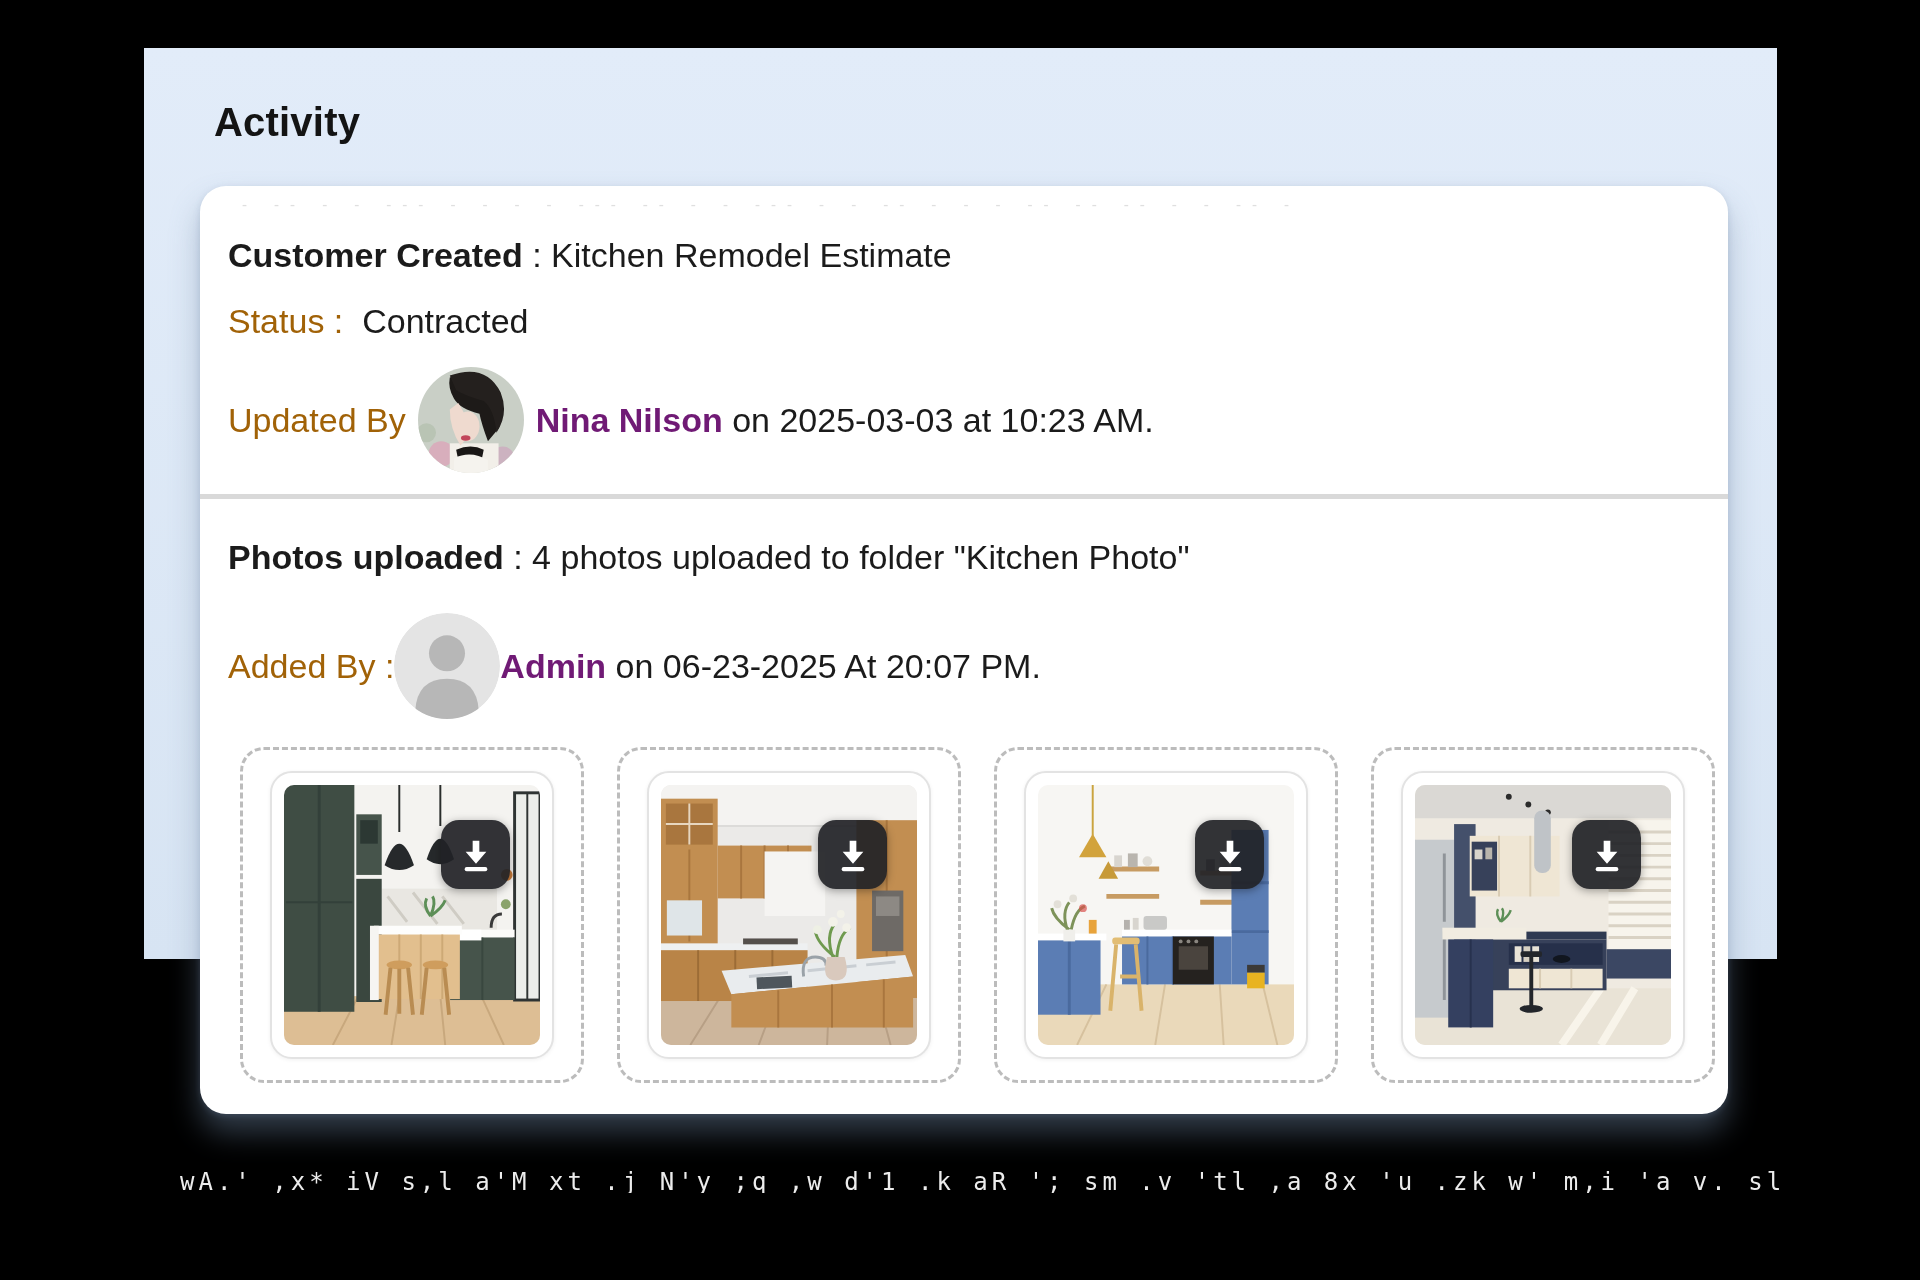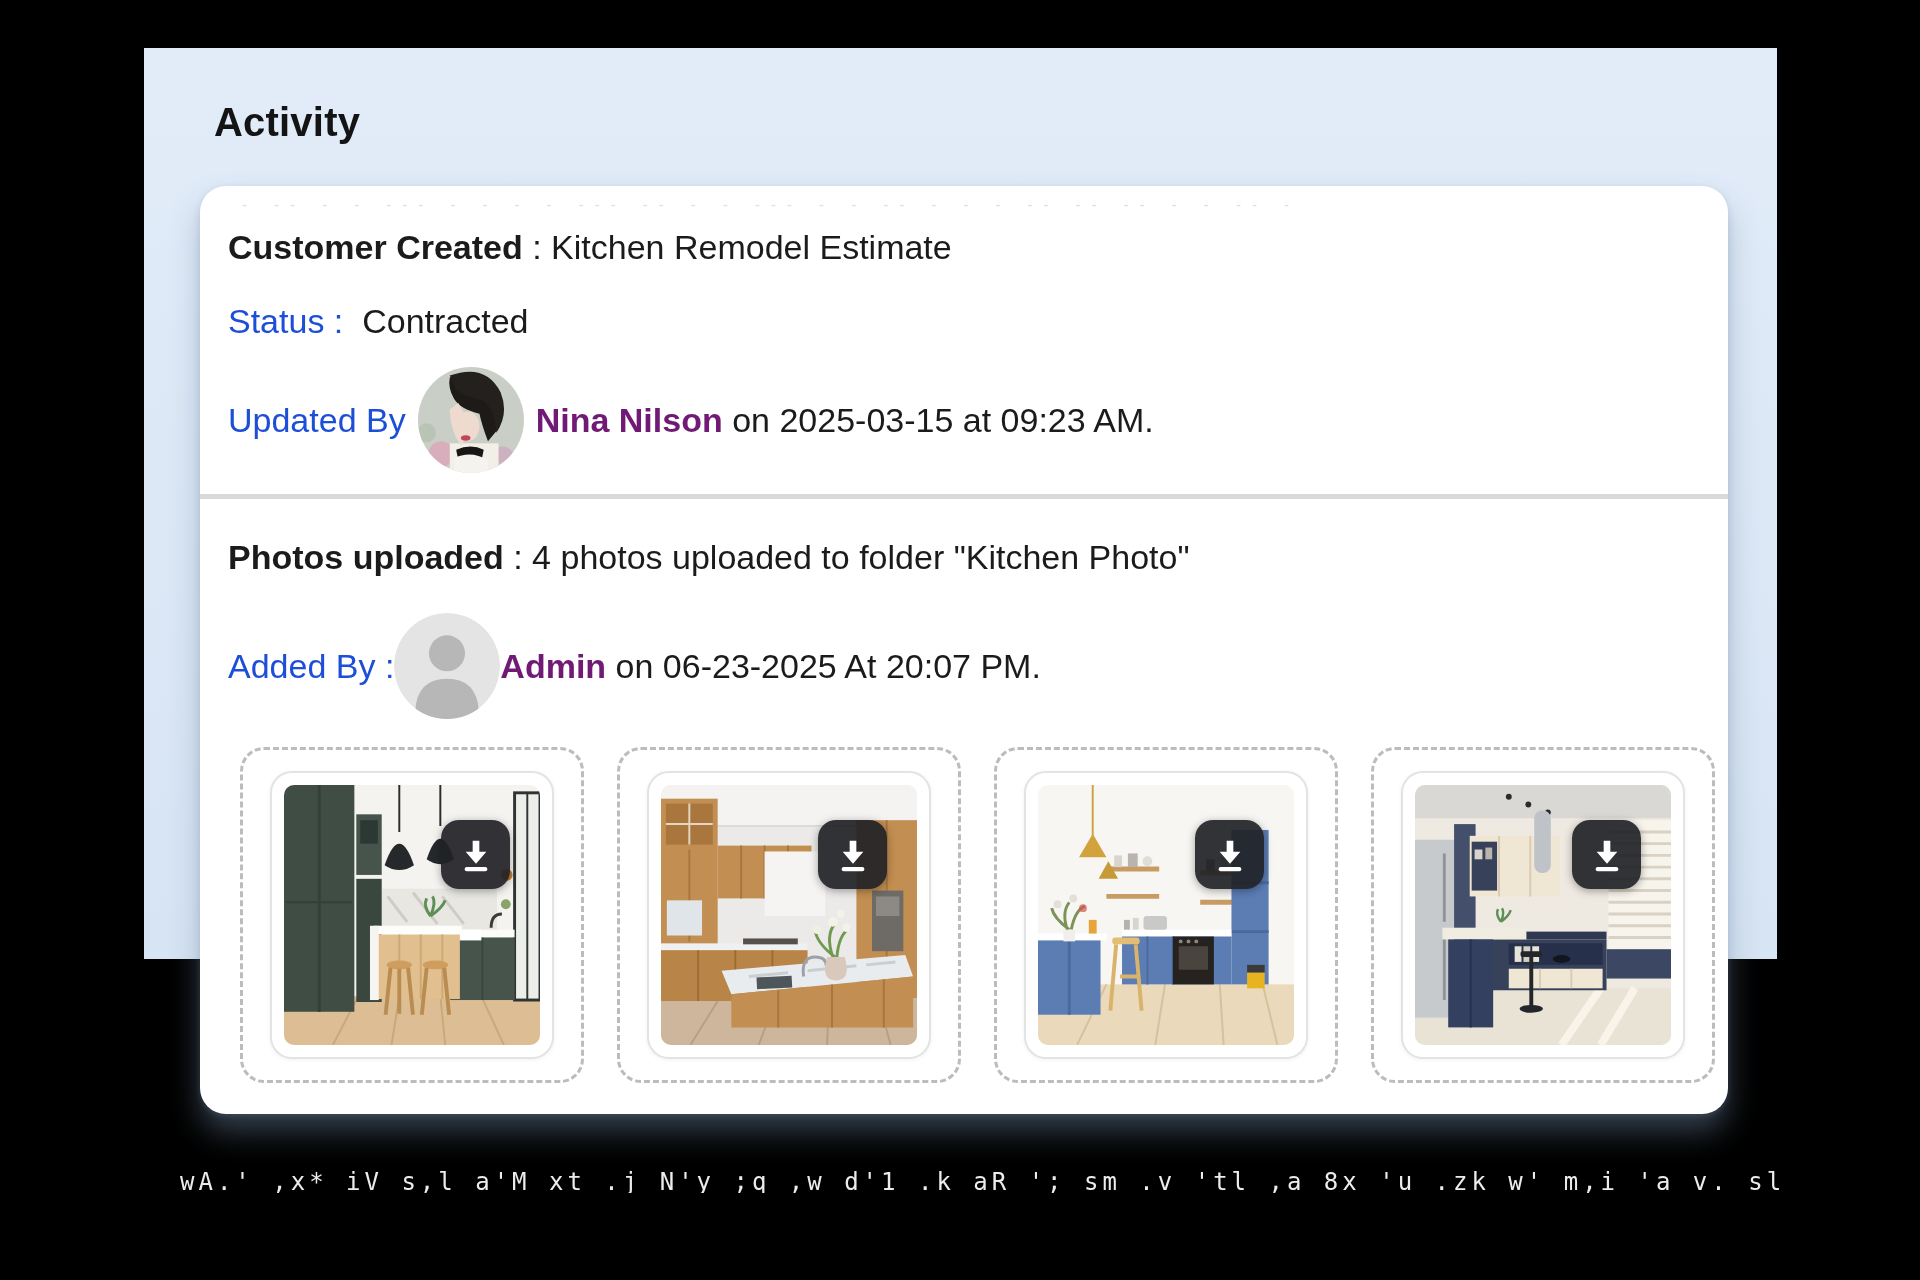--- a/index.html
+++ b/index.html
@@ -17,24 +17,24 @@
     background:#fff; border-radius:26px;
     box-shadow:0 18px 30px rgba(110,135,165,.45), 0 2px 6px rgba(120,140,170,.25); }
 
   .artifact-top { position:absolute; left:40px; right:40px; top:10px; height:14px;
     overflow:hidden; color:#3c3c3c; opacity:.16; font-size:15px; letter-spacing:7px;
     white-space:nowrap; font-family:"DejaVu Sans Mono",monospace; }
 
   .row { position:absolute; left:28px; right:28px; display:flex; align-items:center; }
   .t34 { font-size:34px; color:#1b1b1b; line-height:42px; }
   .bold { font-weight:700; }
-  .gray { color:#1d4ed8; }
+  .gray { color:#a16207; }
   .blue { color:#701a75; font-weight:600; text-decoration:none; cursor:pointer; }
 
-  .row-title1 { top:40px; }
+  .row-title1 { top:48px; }
   .row-status { top:114px; }
   .row-updated { top:178px; height:112px; gap:12px; }
   .divider { position:absolute; left:0; right:0; top:308px; height:5px; background:#d9d9d9; }
   .row-title2 { top:350px; }
   .row-added { top:424px; height:112px; }
 
   .avatar { width:106px; height:106px; border-radius:50%; overflow:hidden; flex:0 0 auto; }
   .avatar svg { display:block; width:100%; height:100%; }
 
   .photo-grid { position:absolute; left:40px; top:561px; display:flex; gap:33px; }
@@ -88,21 +88,21 @@
             <path d="M38 34 Q48 50 50 62 Q44 70 40 74 Q30 58 30 40 Z" fill="#efdacf"></path>
             <ellipse cx="47" cy="56" rx="11" ry="14" fill="#efdacf"></ellipse>
             <path d="M30 8 Q64 -4 78 24 Q86 44 74 62 Q72 40 62 32 Q46 28 36 22 Z" fill="#24201e"></path>
             <ellipse cx="45" cy="67" rx="4.5" ry="2.6" fill="#c2455a"></ellipse>
             <path d="M36 78 Q50 72 62 78 L60 88 Q48 82 38 88 Z" fill="#191716"></path>
             <path d="M34 86 Q50 78 66 88 L66 100 L34 100 Z" fill="#f5f3ee"></path>
           </svg>
         </span>
         <span class="t34">
           <a class="blue">Nina Nilson</a>
-          <span>on 2025-03-15 at 09:23 AM.</span>
+          <span>on 2025-03-03 at 10:23 AM.</span>
         </span>
       </div>
 
       <div class="divider"></div>
 
       <div class="row row-title2">
         <span class="t34"><span class="bold">Photos uploaded</span><span> : 4 photos uploaded to folder "Kitchen Photo"</span></span>
       </div>
 
       <div class="row row-added">

